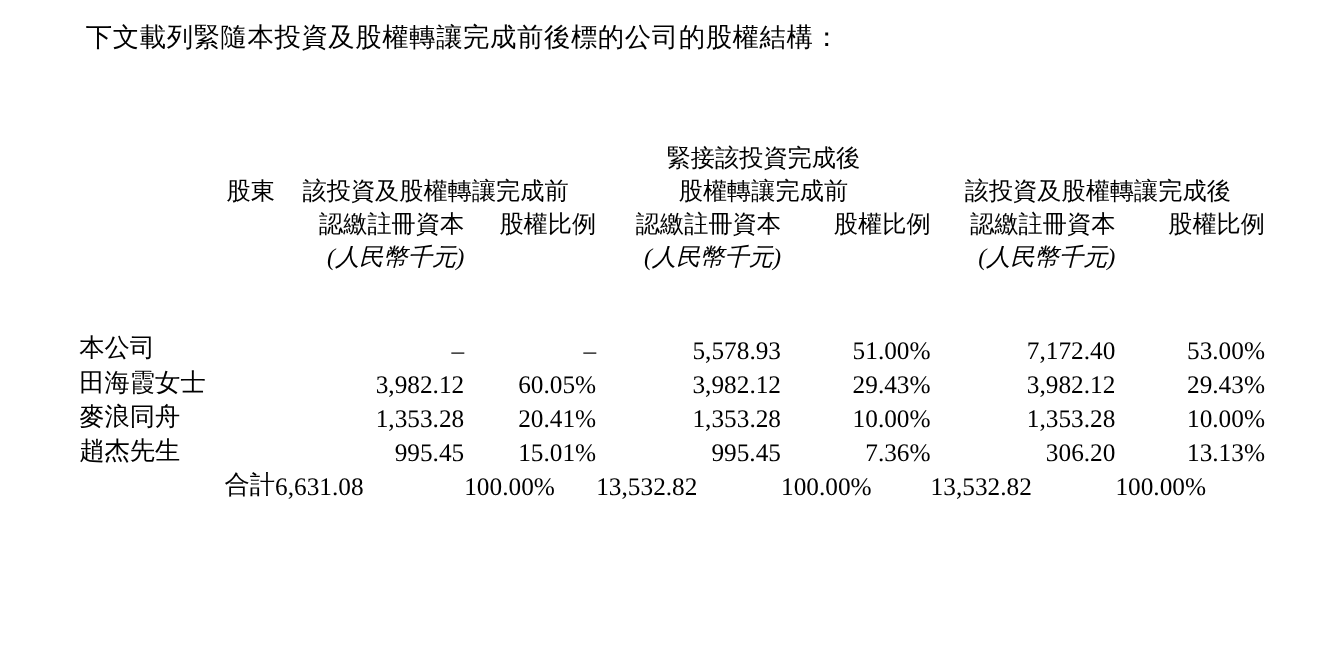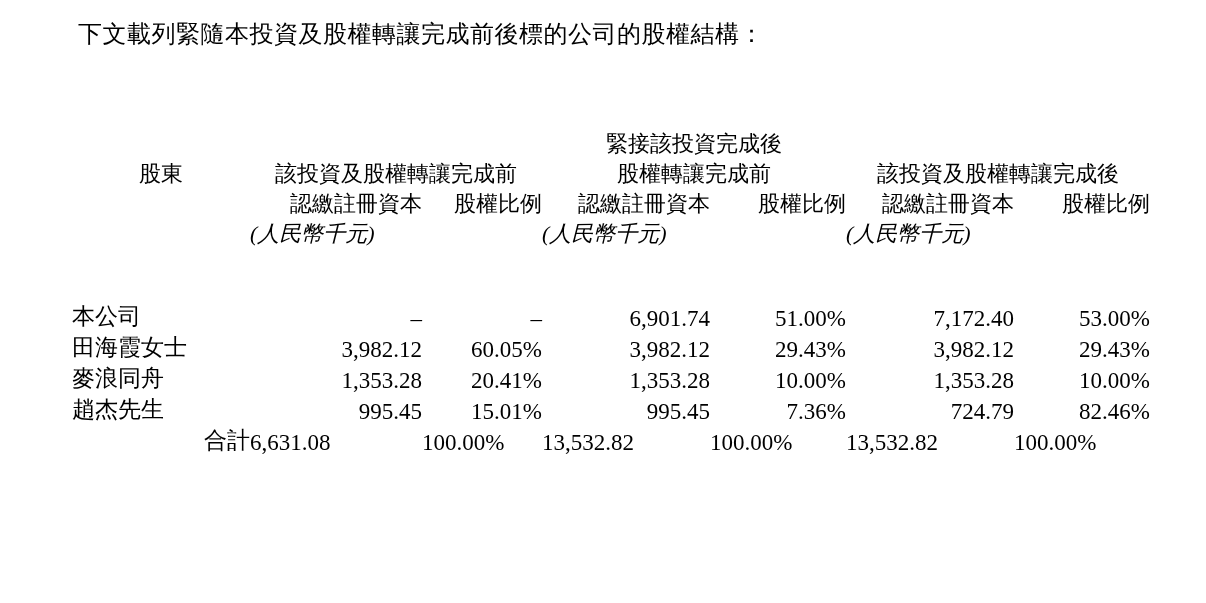--- a/index.html
+++ b/index.html
@@ -53,32 +53,32 @@
   col.c4 { width: 136px; }
   col.c5 { width: 168px; }
   col.c6 { width: 136px; }
 
   .hdr-row td {
     text-align: center;
     font-size: 22px;
     padding-bottom: 2px;
   }
   .hdr-row td.left-label {
-    text-align: center;
+    text-align: right;
   }
   .spangroup {
     text-align: center;
   }
   .hdr-sub td {
     text-align: right;
     font-size: 22px;
     padding-bottom: 2px;
   }
   .hdr-unit td {
-    text-align: left;
+    text-align: right;
     font-size: 22px;
     font-style: italic;
     padding-bottom: 6px;
   }
   .unit-cell {
     font-style: italic;
   }
   .gap-row td {
     height: 52px;
   }
@@ -156,21 +156,21 @@
       </tr>
 
       <tr class="gap-row">
         <td colspan="7"></td>
       </tr>
 
       <tr class="data-row">
         <td class="name">本公司</td>
         <td class="numcell">–</td>
         <td class="pctcell">–</td>
-        <td class="numcell">6,901.74</td>
+        <td class="numcell">5,578.93</td>
         <td class="pctcell">51.00%</td>
         <td class="numcell">7,172.40</td>
         <td class="pctcell">53.00%</td>
       </tr>
       <tr class="data-row">
         <td class="name">田海霞女士</td>
         <td class="numcell">3,982.12</td>
         <td class="pctcell">60.05%</td>
         <td class="numcell">3,982.12</td>
         <td class="pctcell">29.43%</td>
@@ -185,22 +185,22 @@
         <td class="pctcell">10.00%</td>
         <td class="numcell">1,353.28</td>
         <td class="pctcell">10.00%</td>
       </tr>
       <tr class="data-row">
         <td class="name">趙杰先生</td>
         <td class="numcell">995.45</td>
         <td class="pctcell">15.01%</td>
         <td class="numcell">995.45</td>
         <td class="pctcell">7.36%</td>
-        <td class="numcell">724.79</td>
-        <td class="pctcell">82.46%</td>
+        <td class="numcell">306.20</td>
+        <td class="pctcell">13.13%</td>
       </tr>
 
       <tr class="total-row">
         <td class="name">合計</td>
         <td class="numcell">6,631.08</td>
         <td class="pctcell">100.00%</td>
         <td class="numcell">13,532.82</td>
         <td class="pctcell">100.00%</td>
         <td class="numcell">13,532.82</td>
         <td class="pctcell">100.00%</td>

